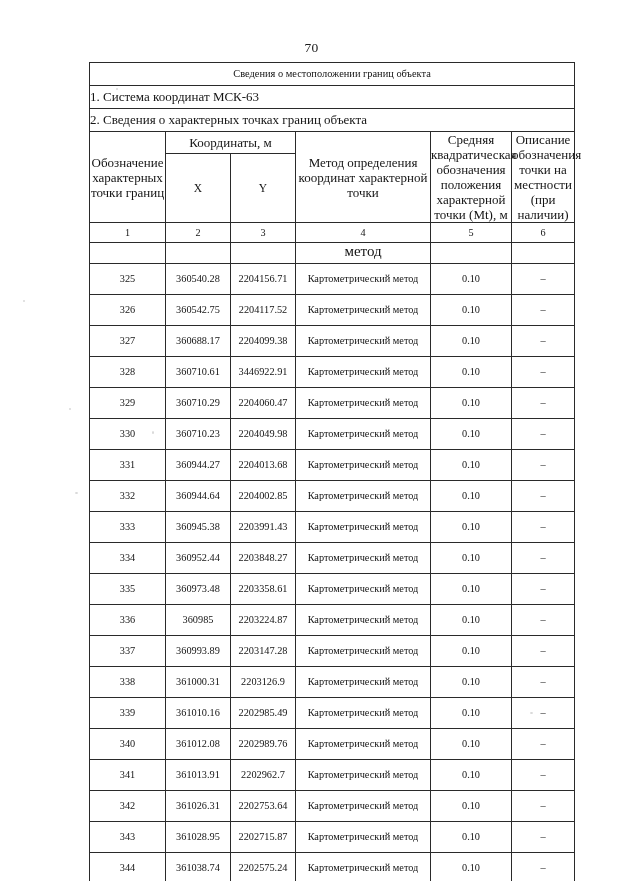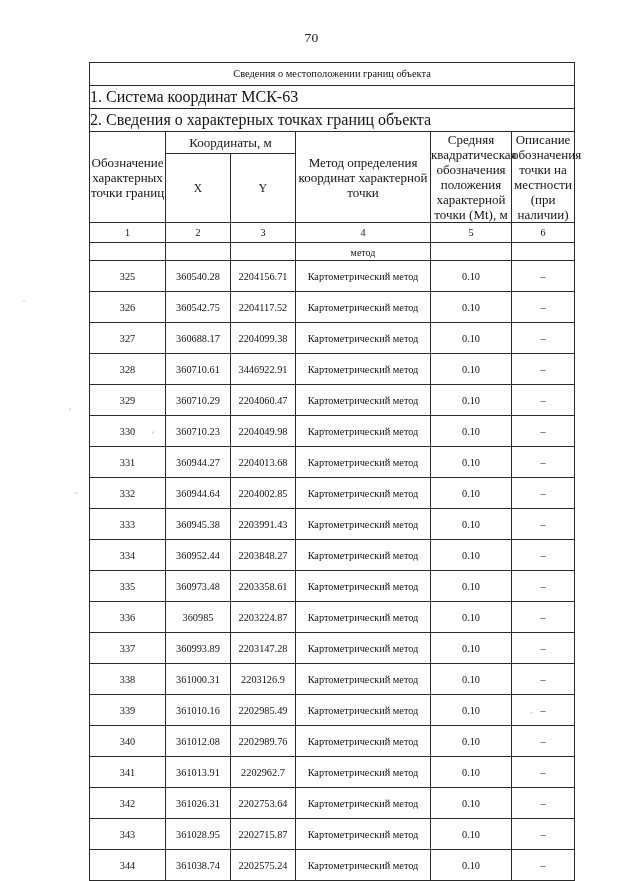--- a/index.html
+++ b/index.html
@@ -12,21 +12,21 @@
     height: 881px;
     position: relative;
     font-family: "Liberation Serif", "DejaVu Serif", serif;
     color: #111111;
     overflow: hidden;
   }
 
   
   .page-number {
     position: absolute;
-    top: 30px;
+    top: 40px;
     left: 0;
     width: 623px;
     text-align: center;
     font-size: 13.5px;
     letter-spacing: 0.3px;
     color: #1a1a1a;
   }
 
   
   .doc-table {
@@ -49,21 +49,21 @@
   
   .banner-center {
     text-align: center;
     height: 22px;
     font-size: 10.4px;
     padding: 2px 4px;
   }
   .banner-left {
     text-align: left;
     height: 22px;
-    font-size: 16px;
+    font-size: 13px;
     padding: 3px 0 3px 5px;
   }
 
   
   .hdr {
     text-align: center;
     font-size: 13px;
     padding: 3px 2px;
     vertical-align: top;
   }
@@ -88,21 +88,21 @@
   
   .datarow td {
     height: 28px;
     text-align: center;
     font-size: 10.3px;
     padding: 1px 2px;
   }
   .orphan td {
     height: 15px;
     text-align: center;
-    font-size: 10px;
+    font-size: 15px;
     padding: 0 2px 2px;
     vertical-align: bottom;
   }
   .cell-method {
     line-height: 1.12;
   }
   .cell-dash {
     font-size: 11px;
   }
 

